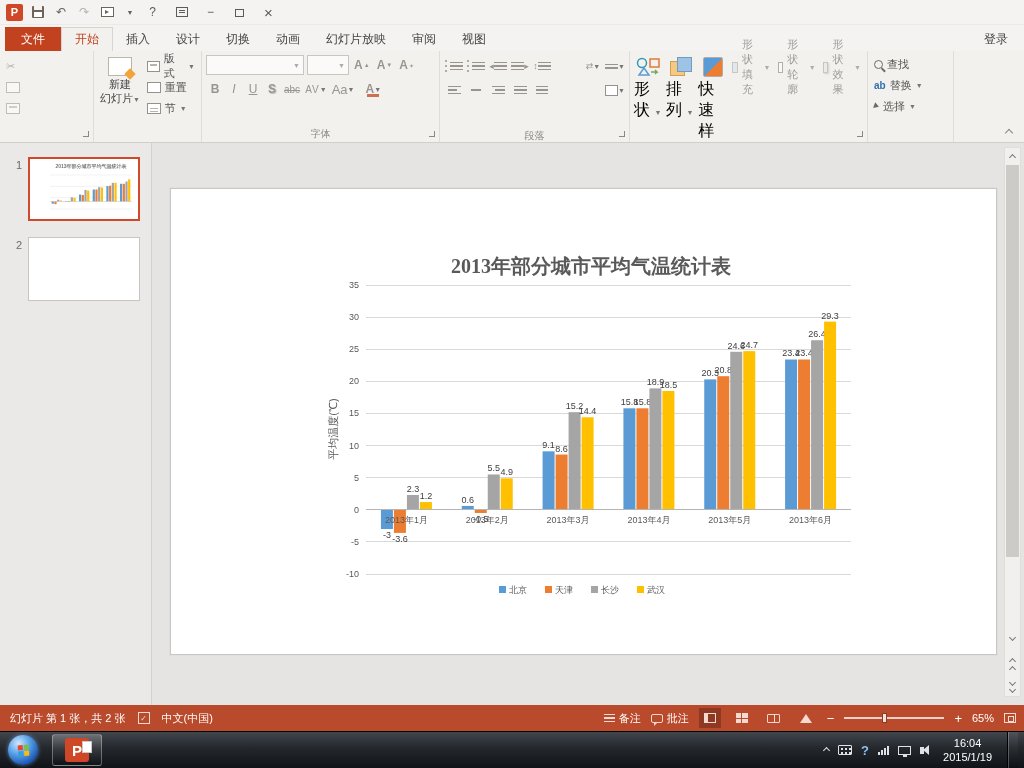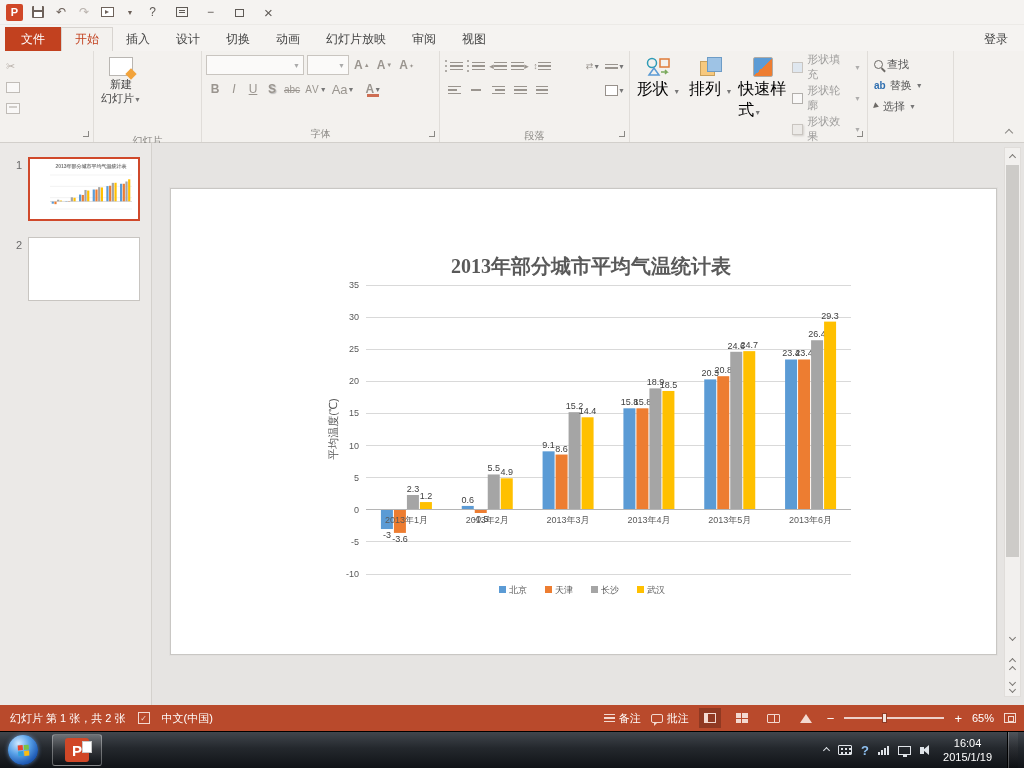--- a/index.html
+++ b/index.html
@@ -92,21 +92,21 @@
   .bul .dots{display:flex;flex-direction:column;gap:2.5px;}
   .bul .dots i{width:2.5px;height:2.5px;background:#9a958f;border-radius:50%;}
   .arrowch{font-size:9px;color:#9a958f;}
 
   .shape-big{width:50px;display:flex;flex-direction:column;align-items:center;gap:2px;padding-top:2px;}
   .arrange-i{width:22px;height:20px;position:relative;}
   .arrange-i:before{content:"";position:absolute;left:0;top:4px;width:13px;height:13px;background:#f7c97e;border:1px solid #caa15c;}
   .arrange-i:after{content:"";position:absolute;left:7px;top:0;width:13px;height:13px;background:#9ec3e5;border:1px solid #6d9cc6;}
   .qstyle-i{width:20px;height:20px;background:linear-gradient(135deg,#5b9bd5 0 50%,#ed7d31 50% 100%);border:1px solid #b0aca7;border-radius:2px;}
   .sfx-sq{width:11px;height:11px;border:1px solid #a7a29c;background:#e8e6e3;display:inline-block;}
-  .draw-right{display:flex;flex-direction:column;gap:13px;padding-top:3px;}
+  .draw-right{display:flex;gap:3px;padding-top:3px;}
   .magnify{width:9px;height:9px;border:1.5px solid #6d6a66;border-radius:50%;position:relative;}
   .magnify:after{content:"";position:absolute;right:-4px;bottom:-3px;width:5px;height:1.5px;background:#6d6a66;transform:rotate(45deg);}
   .selarrow{width:0;height:0;border-left:5px solid #6d6a66;border-top:3px solid transparent;border-bottom:3px solid transparent;transform:rotate(20deg);}
   .collapse-chev{position:absolute;right:10px;bottom:6px;width:9px;height:9px;}
   .collapse-chev:before{content:"";position:absolute;left:1px;top:3px;width:5px;height:5px;
     border-left:1.5px solid #8a8884;border-top:1.5px solid #8a8884;transform:rotate(45deg);}
 
   
   .workspace{position:absolute;left:0;top:143px;width:1024px;height:562px;background:#e6e4e2;}
   .thumbs{position:absolute;left:0;top:0;width:152px;height:100%;background:#ebe9e7;border-right:1px solid #d4d1cd;}
@@ -253,20 +253,36 @@
       </div>
       <div class="glabel">剪贴板</div>
       <div class="launcher"></div>
     </div>
 
     <div class="rgroup" style="width:108px">
       <div class="gbody">
         <div class="bigbtn">
           <div class="newslide-i"></div>
           <div class="blabel"><span>新建</span><br><span>幻灯片</span><span class="dd">▼</span></div>
+        </div>
+        <div class="smallcol">
+          <div class="sbtn">
+              <span class="mini-rect hdr"></span>
+              <span>版式</span>
+              <span class="dd">▼</span>
+            </div>
+          <div class="sbtn">
+              <span class="mini-rect"></span>
+              <span>重置</span>
+            </div>
+          <div class="sbtn">
+              <span class="mini-rect sect"></span>
+              <span>节</span>
+              <span class="dd">▼</span>
+            </div>
         </div>
       </div>
       <div class="glabel">幻灯片</div>
     </div>
 
     <div class="rgroup" style="width:238px">
       <div class="gbody" style="flex-direction:column;gap:4px;">
         <div style="display:flex;gap:3px;align-items:center;">
           <div class="combo" style="width:98px">
               <span class="dd">▼</span>

